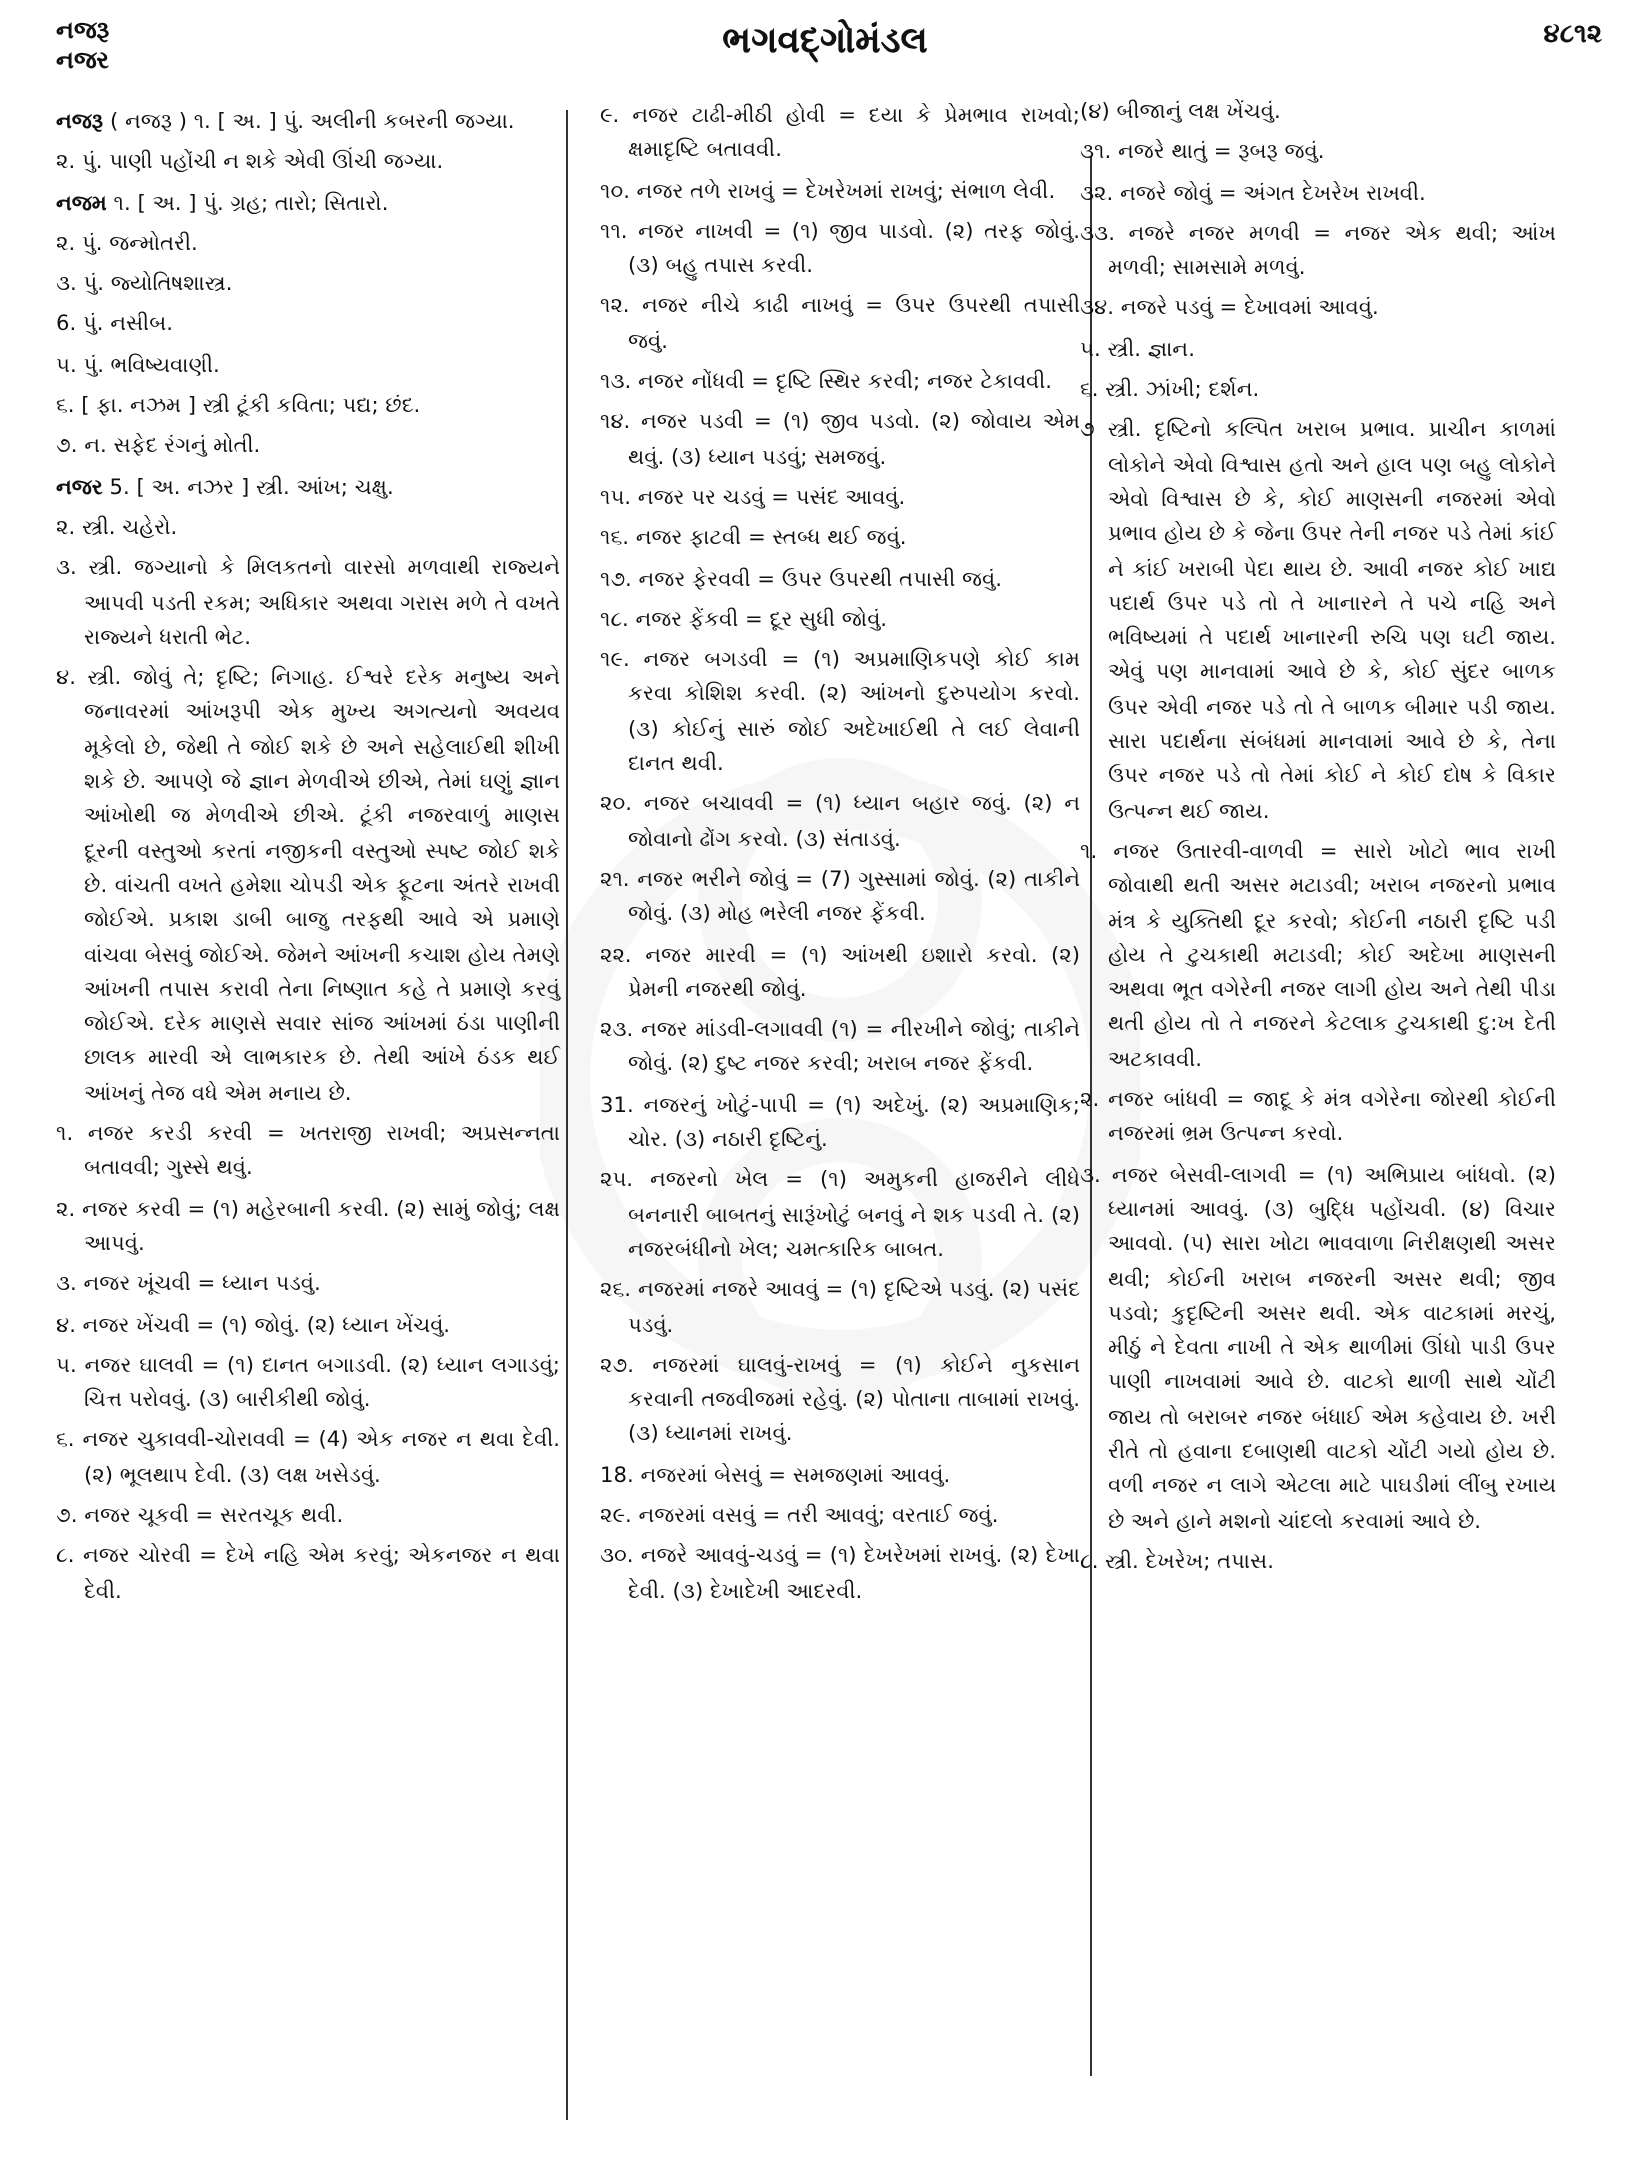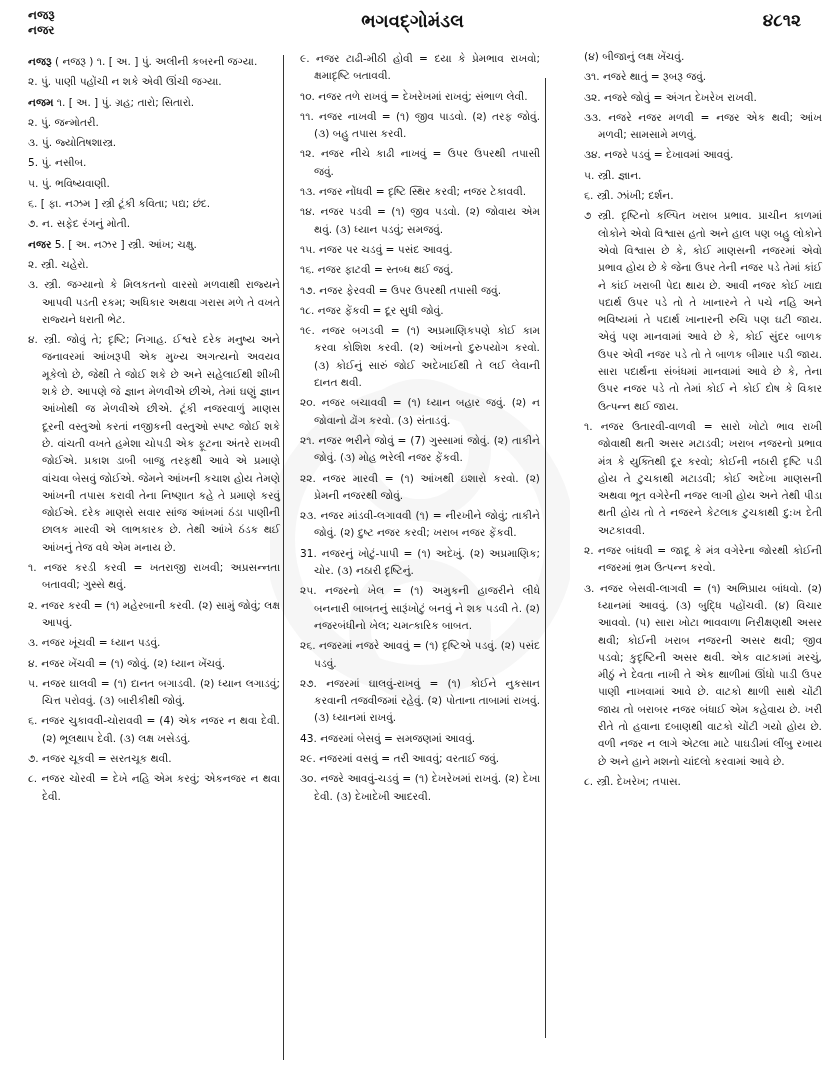--- a/index.html
+++ b/index.html
@@ -12,29 +12,29 @@
     pointer-events: none; opacity: 0.07;
   }
   .header { position: absolute; top: 0; left: 0; width: 825px; height: 40px; }
   .guide-left {
     position: absolute; left: 28px; top: 8px; font-size: 12px; font-weight: bold; line-height: 15px;
   }
   .running-title {
     position: absolute; left: 0; right: 0; top: 10px; text-align: center; font-size: 18px; font-weight: bold;
   }
   .page-number {
-    position: absolute; right: 24px; top: 10px; font-size: 17px; font-weight: bold;
+    position: absolute; right: 24px; top: 10px; font-size: 13px; font-weight: bold;
   }
   .col {
     position: absolute; top: 46px; font-size: 10.6px; line-height: 17.3px;
     text-align: justify;
   }
   .col-1 { left: 28px; width: 252px; top: 50px; }
   .col-2 { left: 300px; width: 240px; top: 50px; }
-  .col-3 { left: 584px; width: 238px; top: 48px; }
+  .col-3 { left: 540px; width: 238px; top: 48px; }
   .divider { position: absolute; width: 1px; background: #333; }
   .div-1 { left: 283px; top: 55px; height: 1005px; }
   .div-2 { left: 545px; top: 78px; height: 960px; }
   .entry { margin: 0 0 3px 0; }
   .entry.headword-entry { margin-top: 3px; }
   .hw { font-weight: bold; }
   .sub { padding-left: 10px; }
   .idiom { padding-left: 12px; text-indent: 0; }
   .hang { padding-left: 14px; text-indent: -14px; }
 </style>
@@ -58,21 +58,21 @@
 
 <div class="divider div-1"></div>
 <div class="divider div-2"></div>
 
 <div class="col col-1">
     <div class="entry hang headword-entry"><span class="hw">નજરૂ</span> <span>( નજરૂ ) ૧. [ અ. ] પું. અલીની કબરની જગ્યા.</span></div>
     <div class="entry hang sub"><span>૨. પું. પાણી પહોંચી ન શકે એવી ઊંચી જગ્યા.</span></div>
     <div class="entry hang headword-entry"><span class="hw">નજમ</span> <span>૧. [ અ. ] પું. ગ્રહ; તારો; સિતારો.</span></div>
     <div class="entry hang sub"><span>૨. પું. જન્મોતરી.</span></div>
     <div class="entry hang sub"><span>૩. પું. જ્યોતિષશાસ્ત્ર.</span></div>
-    <div class="entry hang sub"><span>5. પું. નસીબ.</span></div>
+    <div class="entry hang sub"><span>6. પું. નસીબ.</span></div>
     <div class="entry hang sub"><span>૫. પું. ભવિષ્યવાણી.</span></div>
     <div class="entry hang sub"><span>૬. [ ફા. નઝમ ] સ્ત્રી ટૂંકી કવિતા; પદ્ય; છંદ.</span></div>
     <div class="entry hang sub"><span>૭. ન. સફેદ રંગનું મોતી.</span></div>
     <div class="entry hang headword-entry"><span class="hw">નજર</span> <span>5. [ અ. નઝર ] સ્ત્રી. આંખ; ચક્ષુ.</span></div>
     <div class="entry hang sub"><span>૨. સ્ત્રી. ચહેરો.</span></div>
     <div class="entry hang sub"><span>૩. સ્ત્રી. જગ્યાનો કે મિલકતનો વારસો મળવાથી રાજ્યને આપવી પડતી રકમ; અધિકાર અથવા ગરાસ મળે તે વખતે રાજ્યને ધરાતી ભેટ.</span></div>
     <div class="entry hang sub"><span>૪. સ્ત્રી. જોવું તે; દૃષ્ટિ; નિગાહ. ઈશ્વરે દરેક મનુષ્ય અને જનાવરમાં આંખરૂપી એક મુખ્ય અગત્યનો અવયવ મૂકેલો છે, જેથી તે જોઈ શકે છે અને સહેલાઈથી શીખી શકે છે. આપણે જે જ્ઞાન મેળવીએ છીએ, તેમાં ઘણું જ્ઞાન આંખોથી જ મેળવીએ છીએ. ટૂંકી નજરવાળું માણસ દૂરની વસ્તુઓ કરતાં નજીકની વસ્તુઓ સ્પષ્ટ જોઈ શકે છે. વાંચતી વખતે હમેશા ચોપડી એક ફૂટના અંતરે રાખવી જોઈએ. પ્રકાશ ડાબી બાજુ તરફથી આવે એ પ્રમાણે વાંચવા બેસવું જોઈએ. જેમને આંખની કચાશ હોય તેમણે આંખની તપાસ કરાવી તેના નિષ્ણાત કહે તે પ્રમાણે કરવું જોઈએ. દરેક માણસે સવાર સાંજ આંખમાં ઠંડા પાણીની છાલક મારવી એ લાભકારક છે. તેથી આંખે ઠંડક થઈ આંખનું તેજ વધે એમ મનાય છે.</span></div>
     <div class="entry hang idiom"><span>૧. નજર કરડી કરવી = ખતરાજી રાખવી; અપ્રસન્નતા બતાવવી; ગુસ્સે થવું.</span></div>
     <div class="entry hang idiom"><span>૨. નજર કરવી = (૧) મહેરબાની કરવી. (૨) સામું જોવું; લક્ષ આપવું.</span></div>
     <div class="entry hang idiom"><span>૩. નજર ખૂંચવી = ધ્યાન પડવું.</span></div>
@@ -95,21 +95,21 @@
     <div class="entry hang idiom"><span>૧૮. નજર ફેંકવી = દૂર સુધી જોવું.</span></div>
     <div class="entry hang idiom"><span>૧૯. નજર બગડવી = (૧) અપ્રમાણિકપણે કોઈ કામ કરવા કોશિશ કરવી. (૨) આંખનો દુરુપયોગ કરવો. (૩) કોઈનું સારું જોઈ અદેખાઈથી તે લઈ લેવાની દાનત થવી.</span></div>
     <div class="entry hang idiom"><span>૨૦. નજર બચાવવી = (૧) ધ્યાન બહાર જવું. (૨) ન જોવાનો ઢોંગ કરવો. (૩) સંતાડવું.</span></div>
     <div class="entry hang idiom"><span>૨૧. નજર ભરીને જોવું = (7) ગુસ્સામાં જોવું. (૨) તાકીને જોવું. (૩) મોહ ભરેલી નજર ફેંકવી.</span></div>
     <div class="entry hang idiom"><span>૨૨. નજર મારવી = (૧) આંખથી ઇશારો કરવો. (૨) પ્રેમની નજરથી જોવું.</span></div>
     <div class="entry hang idiom"><span>૨૩. નજર માંડવી-લગાવવી (૧) = નીરખીને જોવું; તાકીને જોવું. (૨) દુષ્ટ નજર કરવી; ખરાબ નજર ફેંકવી.</span></div>
     <div class="entry hang idiom"><span>31. નજરનું ખોટું-પાપી = (૧) અદેખું. (૨) અપ્રમાણિક; ચોર. (૩) નઠારી દૃષ્ટિનું.</span></div>
     <div class="entry hang idiom"><span>૨૫. નજરનો ખેલ = (૧) અમુકની હાજરીને લીધે બનનારી બાબતનું સારૂંખોટું બનવું ને શક પડવી તે. (૨) નજરબંધીનો ખેલ; ચમત્કારિક બાબત.</span></div>
     <div class="entry hang idiom"><span>૨૬. નજરમાં નજરે આવવું = (૧) દૃષ્ટિએ પડવું. (૨) પસંદ પડવું.</span></div>
     <div class="entry hang idiom"><span>૨૭. નજરમાં ઘાલવું-રાખવું = (૧) કોઈને નુકસાન કરવાની તજવીજમાં રહેવું. (૨) પોતાના તાબામાં રાખવું. (૩) ધ્યાનમાં રાખવું.</span></div>
-    <div class="entry hang idiom"><span>43. નજરમાં બેસવું = સમજણમાં આવવું.</span></div>
+    <div class="entry hang idiom"><span>18. નજરમાં બેસવું = સમજણમાં આવવું.</span></div>
     <div class="entry hang idiom"><span>૨૯. નજરમાં વસવું = તરી આવવું; વરતાઈ જવું.</span></div>
     <div class="entry hang idiom"><span>૩૦. નજરે આવવું-ચડવું = (૧) દેખરેખમાં રાખવું. (૨) દેખા દેવી. (૩) દેખાદેખી આદરવી.</span></div>
   </div>
 <div class="col col-3">
     <div class="entry hang idiom"><span>(૪) બીજાનું લક્ષ ખેંચવું.</span></div>
     <div class="entry hang idiom"><span>૩૧. નજરે થાતું = રૂબરૂ જવું.</span></div>
     <div class="entry hang idiom"><span>૩૨. નજરે જોવું = અંગત દેખરેખ રાખવી.</span></div>
     <div class="entry hang idiom"><span>૩૩. નજરે નજર મળવી = નજર એક થવી; આંખ મળવી; સામસામે મળવું.</span></div>
     <div class="entry hang idiom"><span>૩૪. નજરે પડવું = દેખાવમાં આવવું.</span></div>
     <div class="entry hang sub"><span>૫. સ્ત્રી. જ્ઞાન.</span></div>

